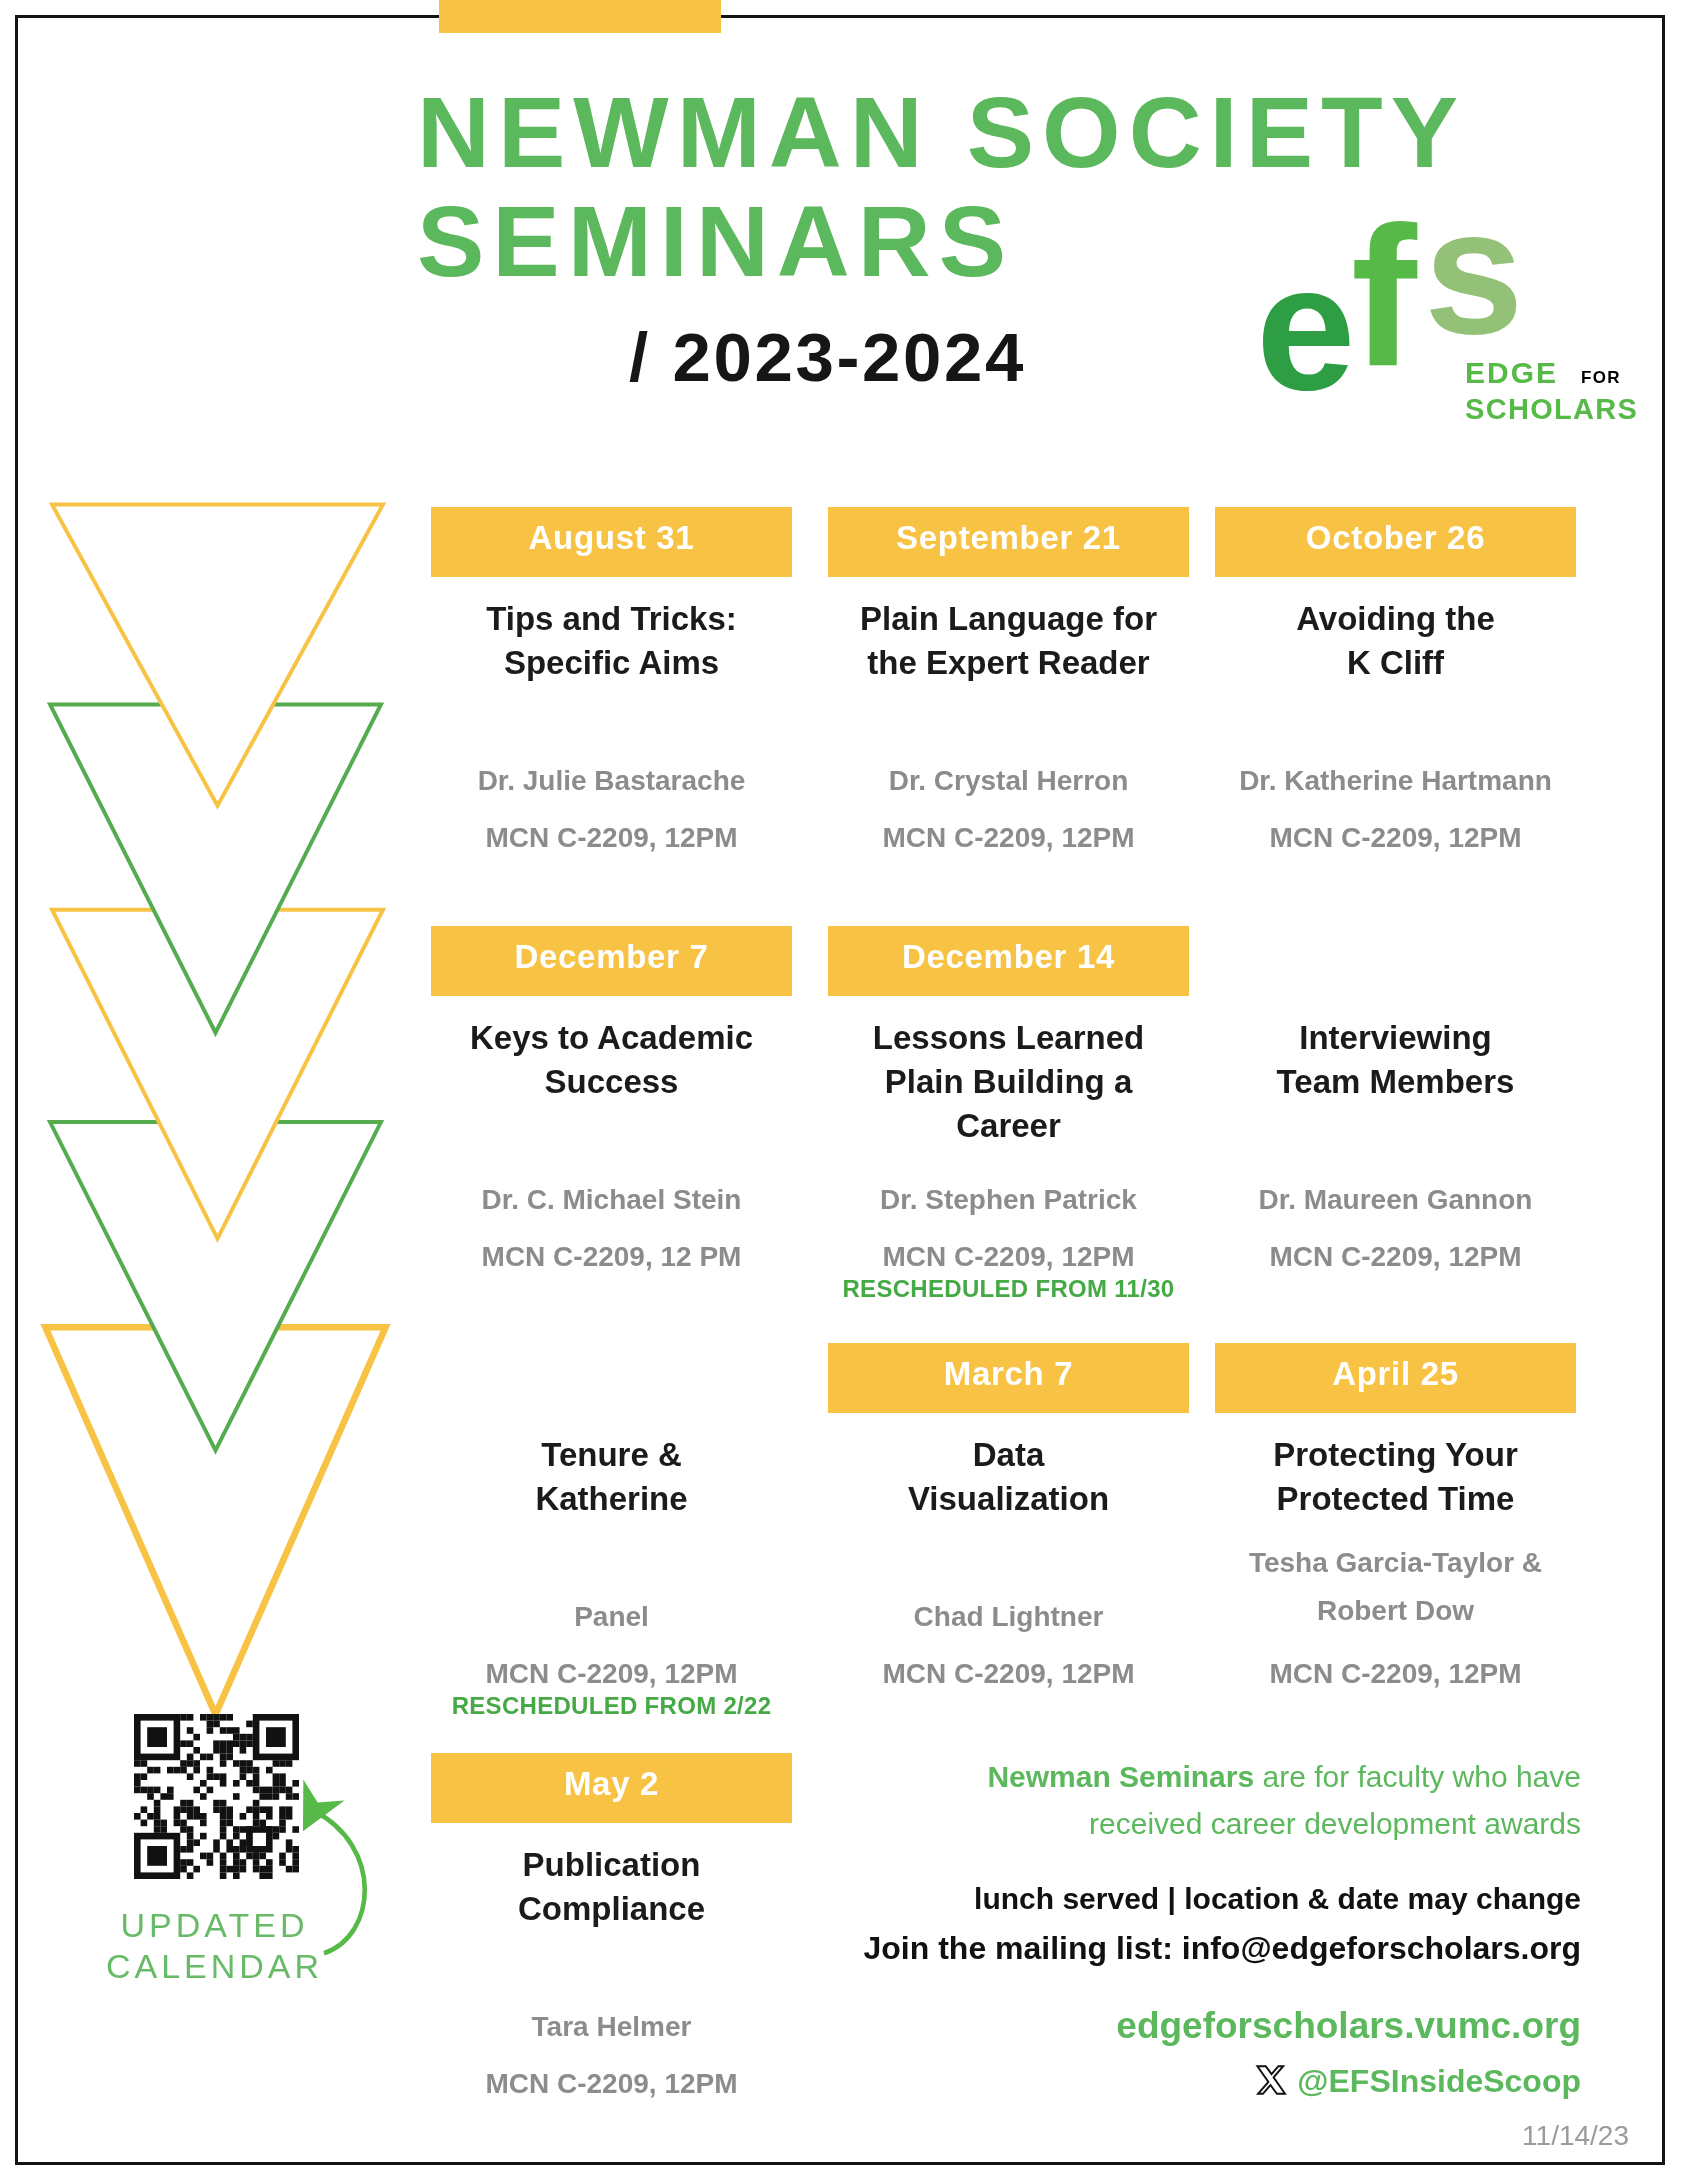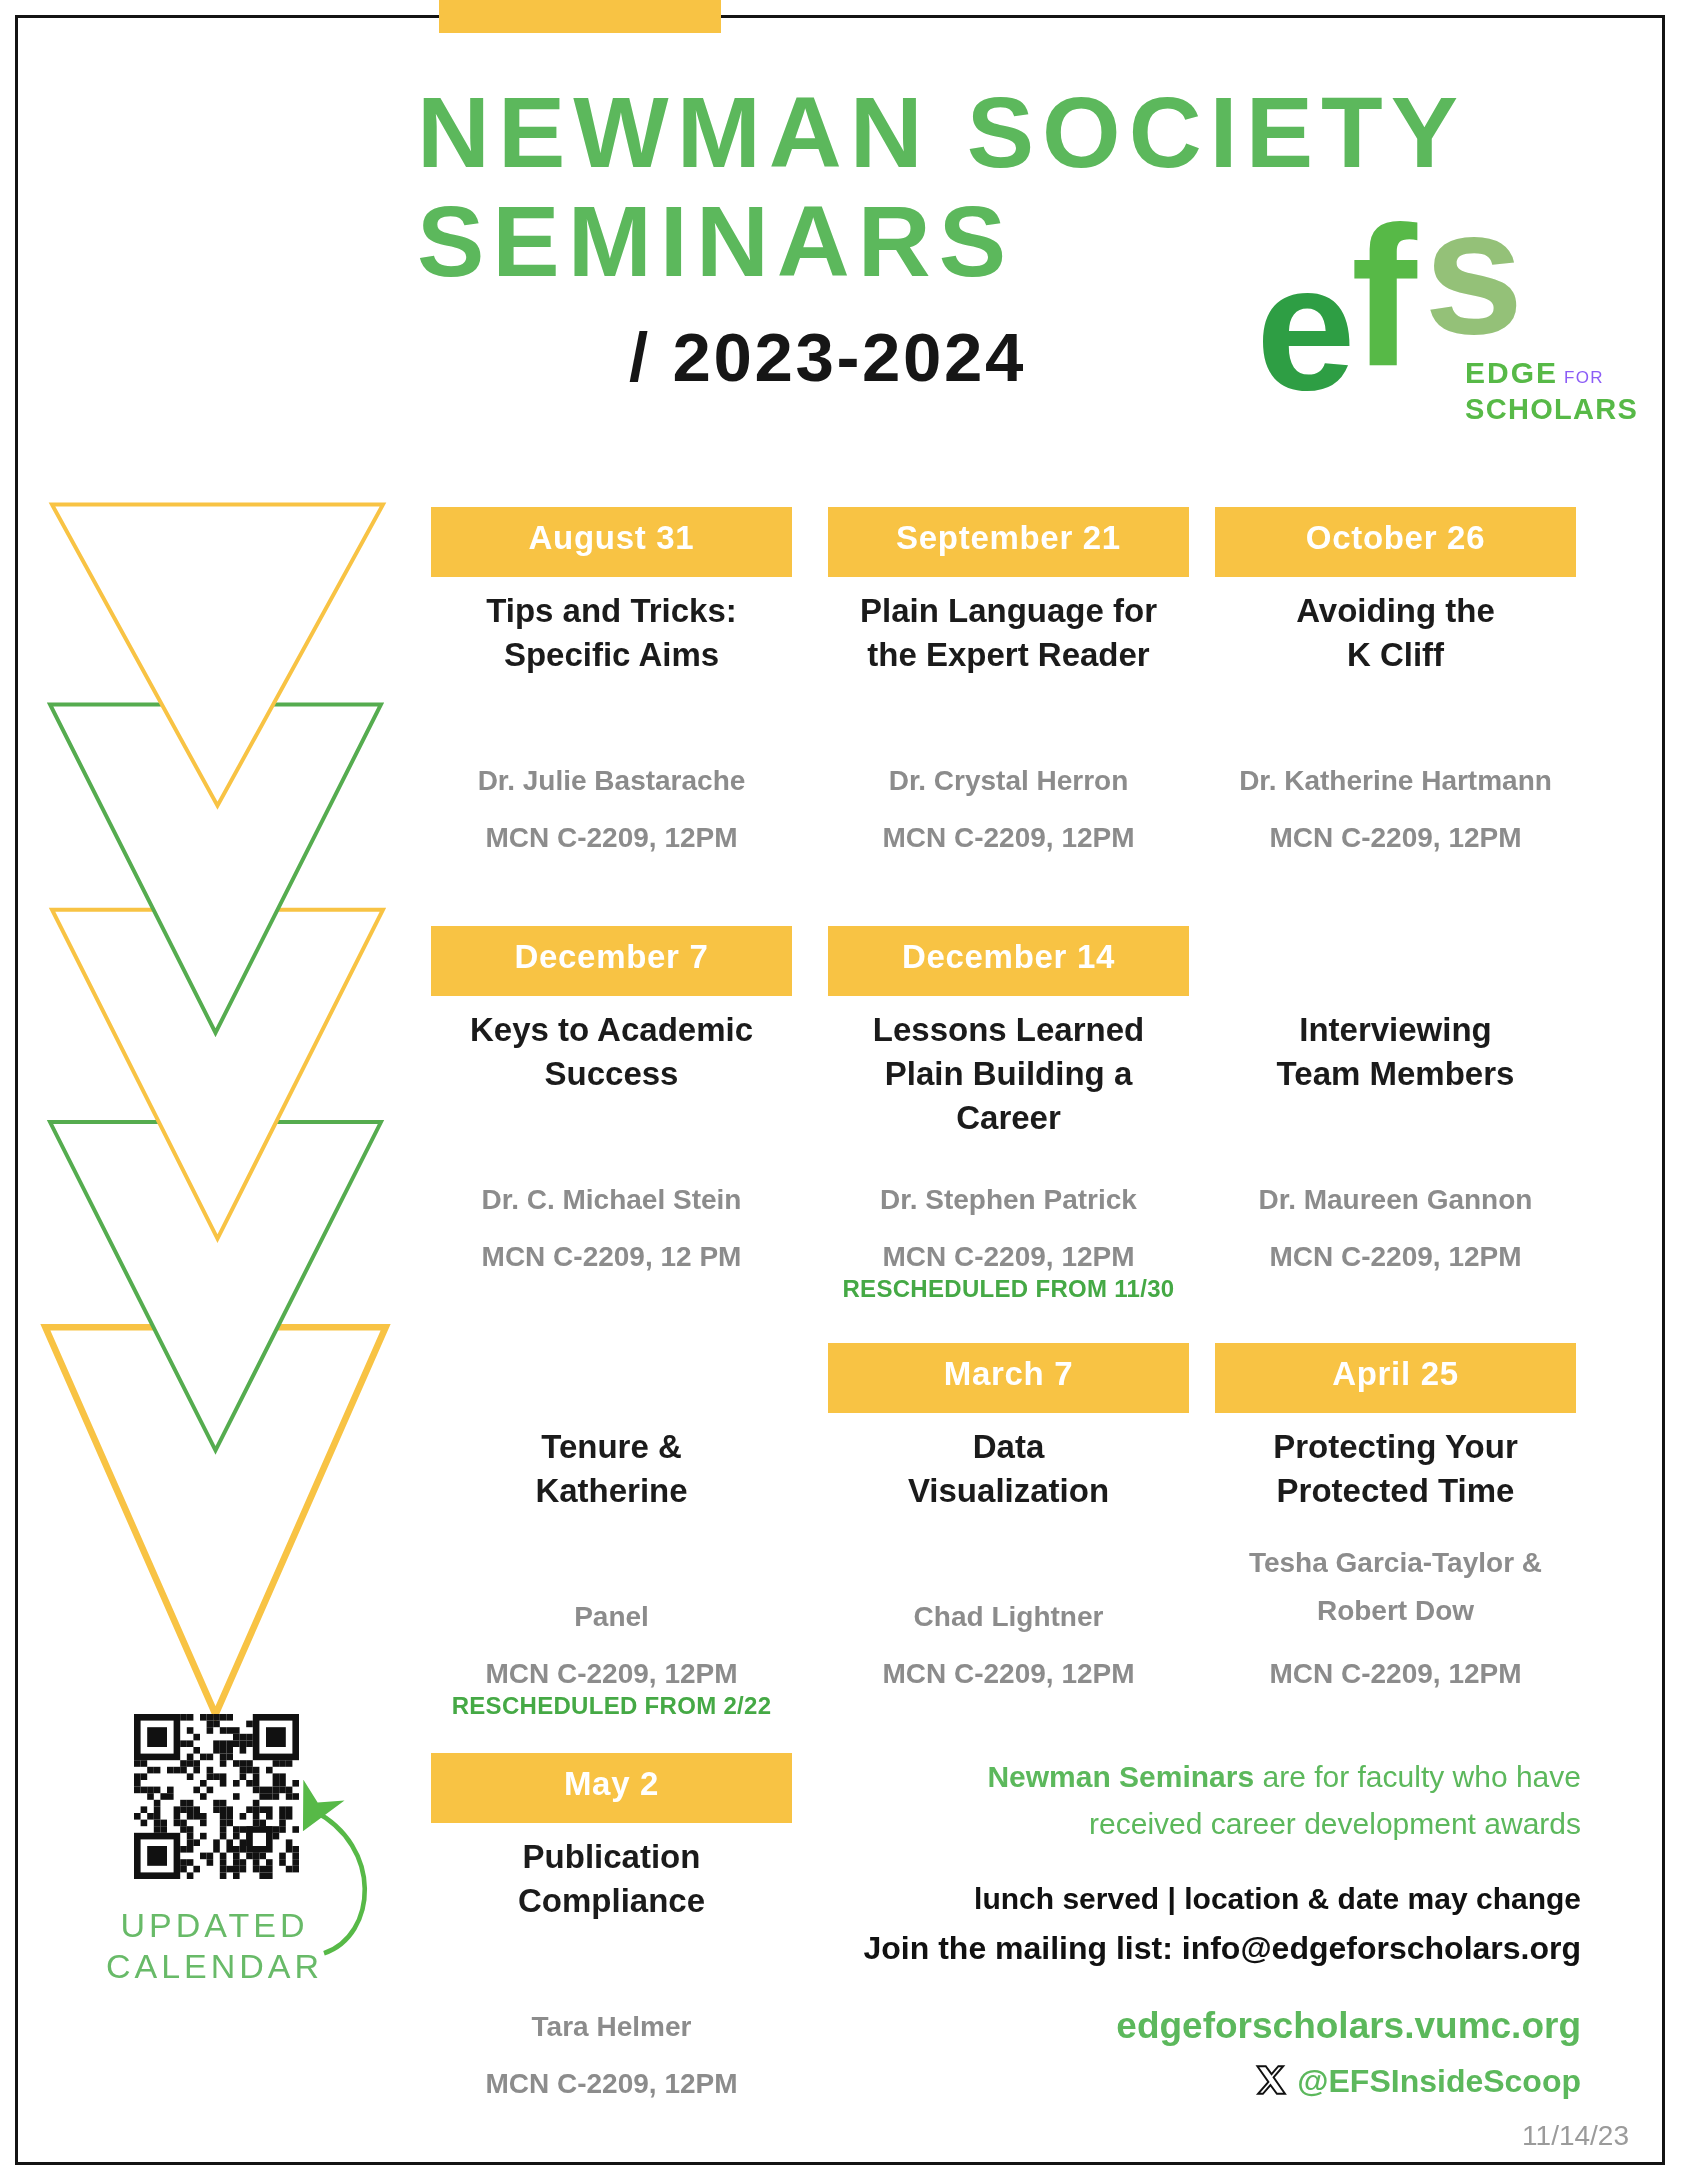--- a/index.html
+++ b/index.html
@@ -28,36 +28,36 @@
   .sub-title{
     position:absolute;left:629px;top:318px;
     color:#161616;font-size:69px;font-weight:600;letter-spacing:2.6px;
   }
   
   .logo-letter{position:absolute;font-weight:600;line-height:1;}
   .logo-e{left:1256px;top:238px;font-size:179px;color:#2E9E44;}
   .logo-f{left:1351px;top:198px;font-size:198px;color:#57B947;}
   .logo-s{left:1424px;top:182px;font-size:179px;color:#94C178;}
   .logo-word1{position:absolute;left:1465px;top:356px;color:#57B947;font-size:30px;font-weight:700;letter-spacing:2px;}
-  .logo-word1 .for{font-size:17px;font-weight:400;color:#8b5cf6;letter-spacing:1.3px;margin-left:6px;}
+  .logo-word1 .for{font-size:17px;font-weight:700;color:#000000;letter-spacing:1.3px;margin-left:23px;}
   .logo-word2{position:absolute;left:1465px;top:393px;color:#57B947;font-size:29px;font-weight:700;letter-spacing:1.3px;}
   
   .triangles{position:absolute;left:40px;top:496px;}
   
   .card{position:absolute;width:361px;height:370px;}
   .row1{top:507px}.row2{top:926px}.row3{top:1343px}.row4{top:1753px}
   .col1{left:431px}.col2{left:828px}.col3{left:1215px}
   .card .banner{
     position:absolute;left:0;top:0;right:0;height:70px;
     background:#F8C344;color:#ffffff;
     font-size:33px;font-weight:600;letter-spacing:0.7px;
     text-align:center;line-height:62px;
   }
   .card .title{
-    position:absolute;left:-10px;right:-10px;top:82px;
+    position:absolute;left:-10px;right:-10px;top:90px;
     text-align:center;color:#1b1b1b;
     font-size:33px;font-weight:700;line-height:44px;
   }
   .card .title span{display:block;}
   .card .speaker{
     position:absolute;left:-16.5px;right:-16.5px;top:250px;
     text-align:center;color:#8c8c8c;
     font-size:28px;font-weight:600;line-height:48px;
   }
   .card .speaker.two-line{top:196px;}

